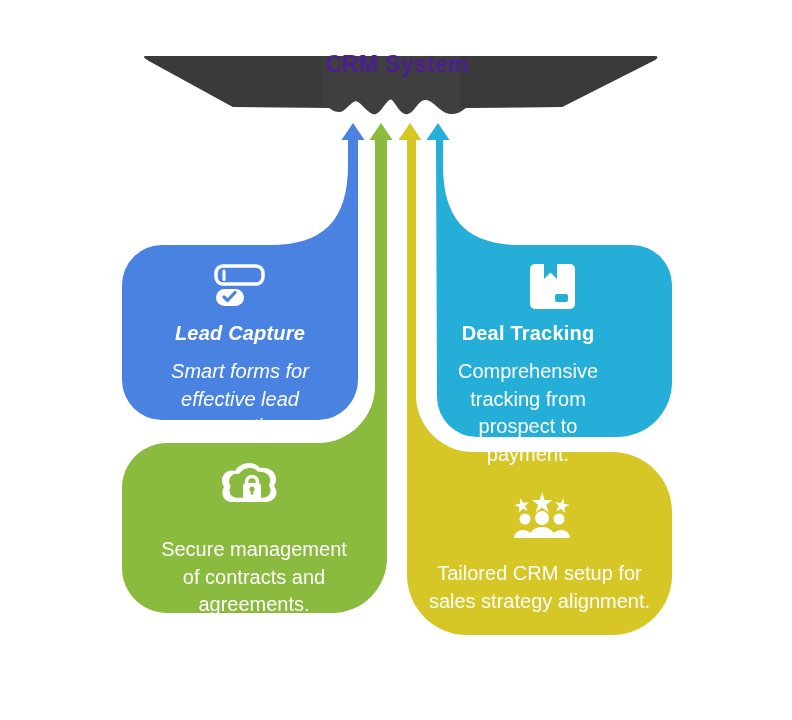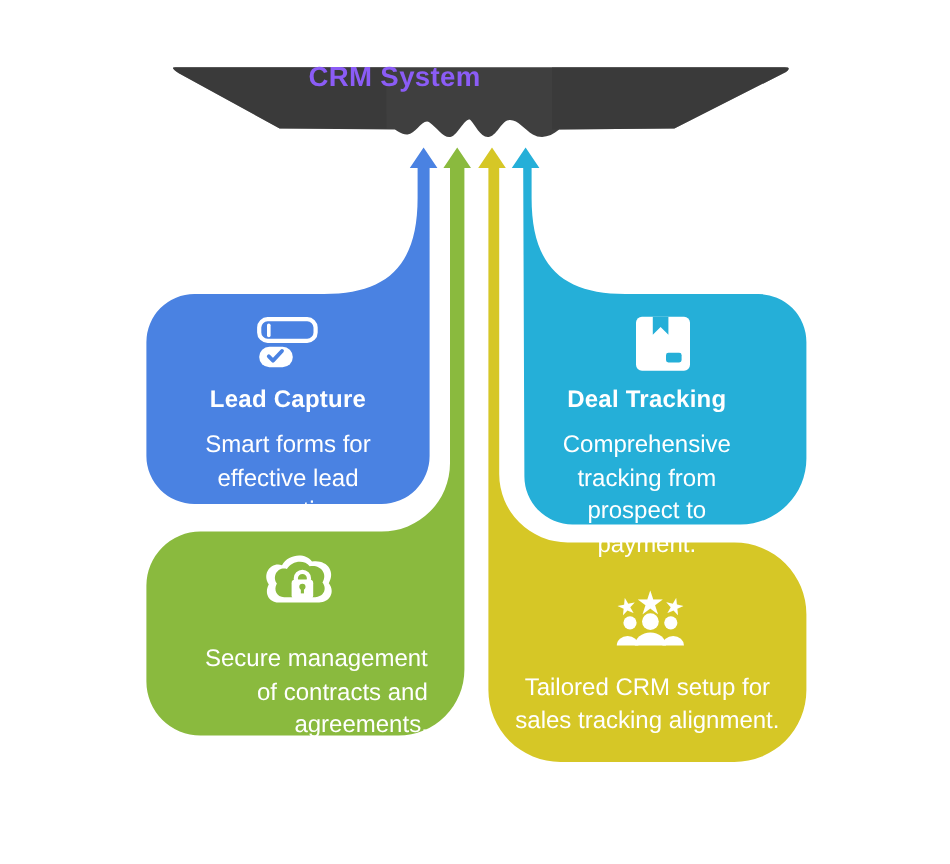--- a/index.html
+++ b/index.html
@@ -4,31 +4,31 @@
 <style>
   html,body{margin:0;padding:0;background:#ffffff;}
   #canvas{
     position:relative;width:792px;height:720px;background:#ffffff;overflow:hidden;
     font-family:"Liberation Sans","DejaVu Sans",sans-serif;
   }
   #shapes{position:absolute;left:0;top:0;}
   .cardtext{position:absolute;text-align:center;color:#ffffff;z-index:3;}
   .cardtext h3{margin:0;font-size:20px;font-weight:bold;letter-spacing:.2px;}
   .cardtext p{margin:13px auto 0 auto;font-size:20px;line-height:1.38;}
-  .txt-lead{left:120px;top:322px;width:240px;}
+  .txt-lead{left:120px;top:322px;width:240px;font-style:italic;}
   .txt-lead p{width:192px;}
-  .txt-deal{left:424px;top:322px;width:230px;}
+  .txt-deal{left:413px;top:322px;width:230px;}
   .txt-deal p{width:178px;}
   .txt-contract{left:122px;top:523px;width:264px;}
-  .txt-contract p{width:205px;text-align:right;}
+  .txt-contract p{width:205px;}
   .txt-crm{left:407px;top:547px;width:265px;}
   .txt-crm p{width:225px;}
   #funnel-label{
     position:absolute;left:257px;top:51px;width:280px;z-index:2;
-    font-size:23px;font-weight:bold;color:#8b5cf6;letter-spacing:.3px;
+    text-align:center;font-size:23px;font-weight:bold;color:#4c1d95;letter-spacing:.3px;
   }
 </style>
 </head>
 <body>
 
 <div id="canvas">
 
   <svg id="shapes" width="792" height="720" viewBox="0 0 792 720">
 
     <g>
@@ -107,16 +107,16 @@
   <div class="cardtext txt-deal">
     <h3>Deal Tracking</h3>
     <p>Comprehensive tracking from prospect to payment.</p>
   </div>
 
   <div class="cardtext txt-contract">
     <p>Secure management of contracts and agreements.</p>
   </div>
 
   <div class="cardtext txt-crm">
-    <p>Tailored CRM setup for sales tracking alignment.</p>
+    <p>Tailored CRM setup for sales strategy alignment.</p>
   </div>
 
 </div>
 
 </body></html>

